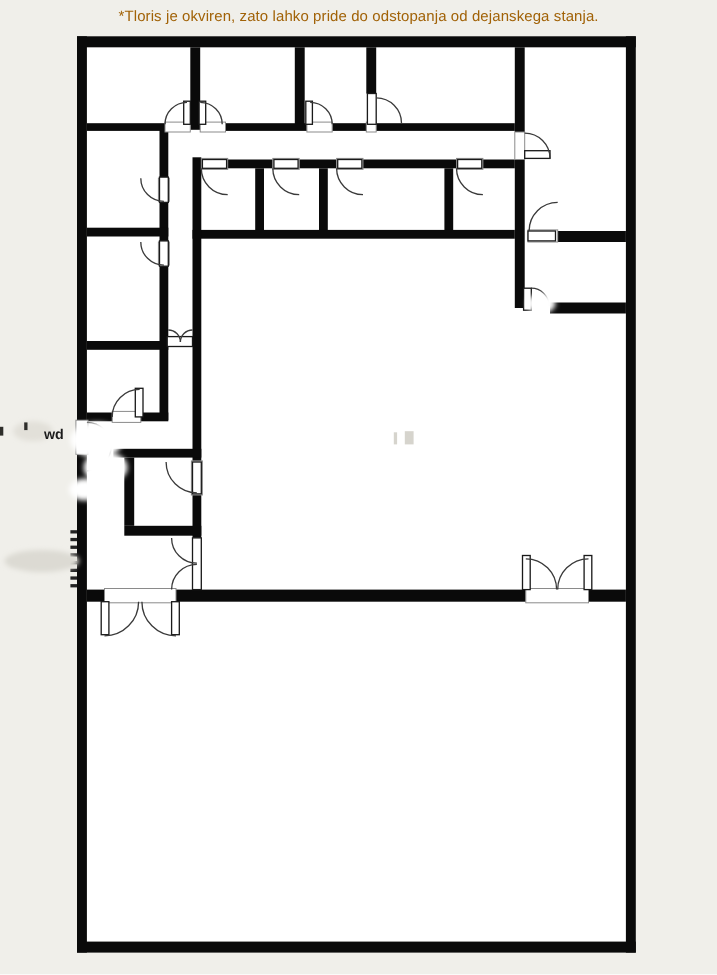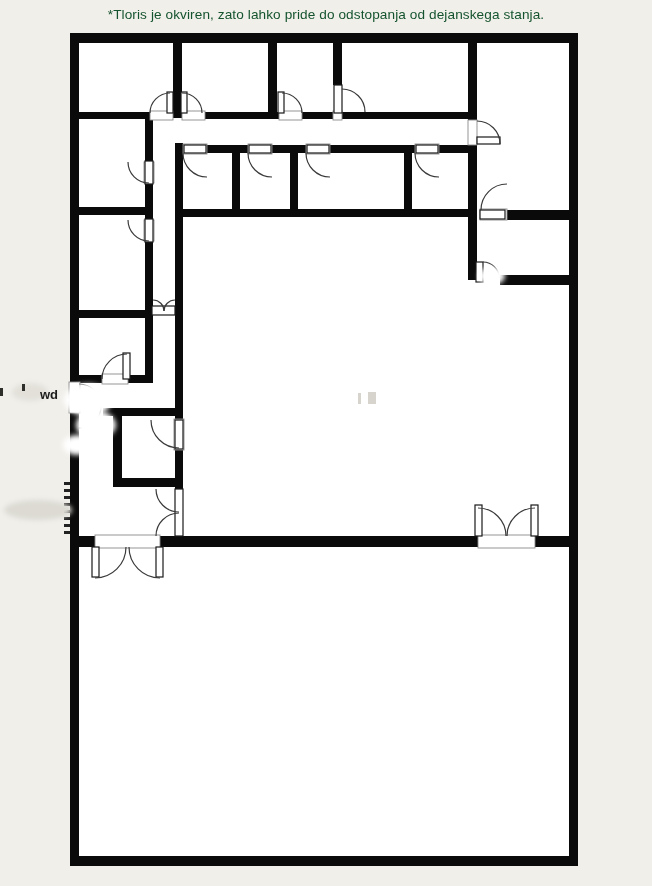--- a/index.html
+++ b/index.html
@@ -15,21 +15,21 @@
     text-align:center;
     font-size:13.6px;
     letter-spacing:0.1px;
   }
   svg{position:absolute;top:0;left:0;}
 </style>
 </head>
 <body>
 
 <div class="screenshot-root" style="background: rgb(240, 239, 234);">
-  <div class="disclaimer" style="color: #14532d;">*Tloris je okviren, zato lahko pride do odstopanja od dejanskega stanja.</div>
+  <div class="disclaimer" style="color: #a16207;">*Tloris je okviren, zato lahko pride do odstopanja od dejanskega stanja.</div>
   <svg width="652" height="886" viewBox="0 0 652 886">
     <defs>
       <filter id="blur-soft" x="-60%" y="-60%" width="220%" height="220%">
         <feGaussianBlur stdDeviation="2.4"></feGaussianBlur>
       </filter>
       <filter id="blur-slight" x="-60%" y="-60%" width="220%" height="220%">
         <feGaussianBlur stdDeviation="0.7"></feGaussianBlur>
       </filter>
     </defs>
     <g>

